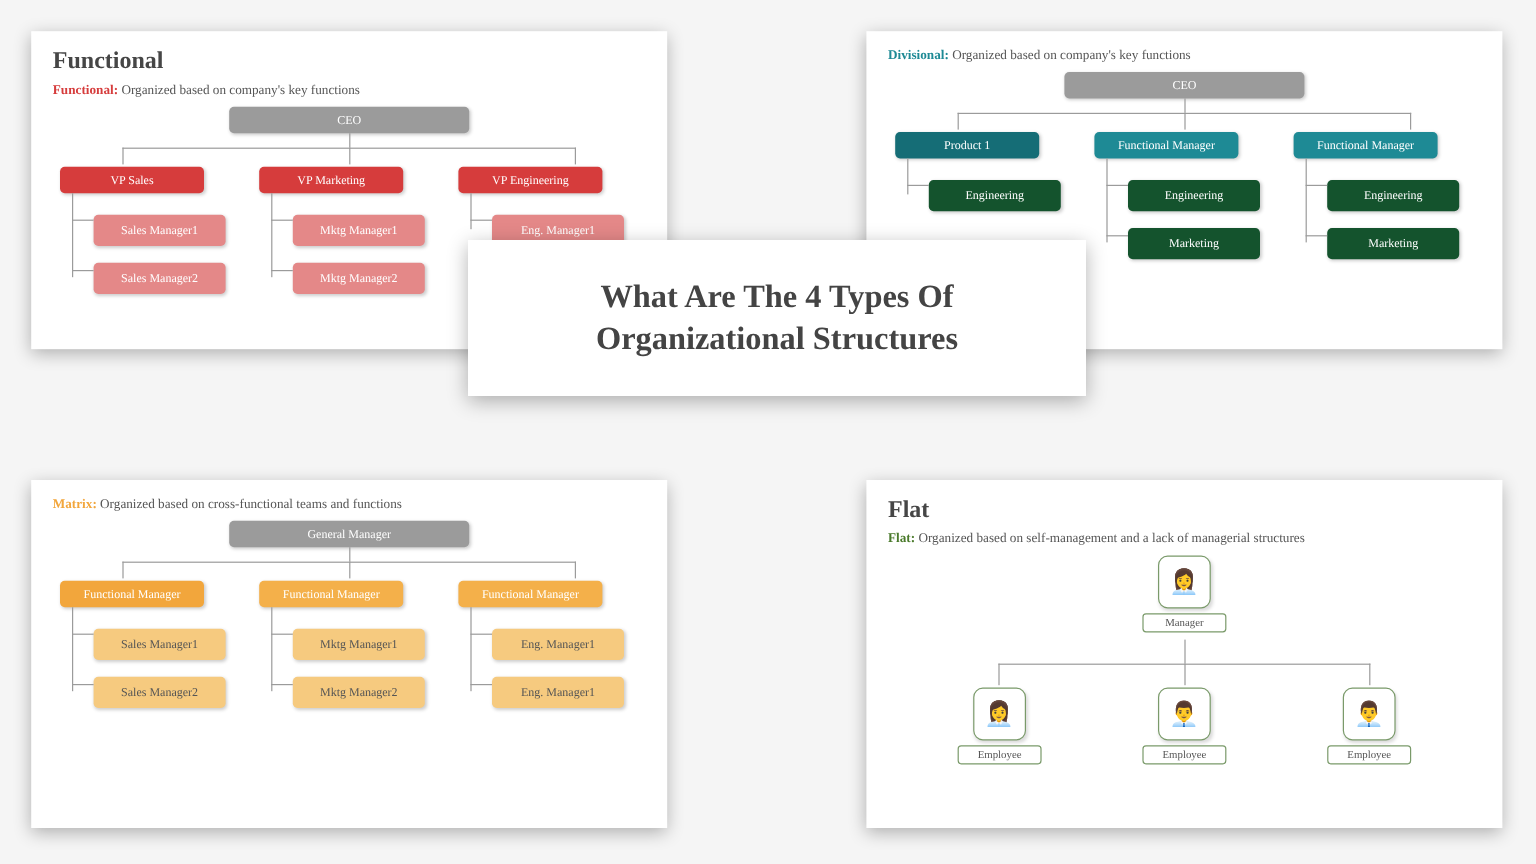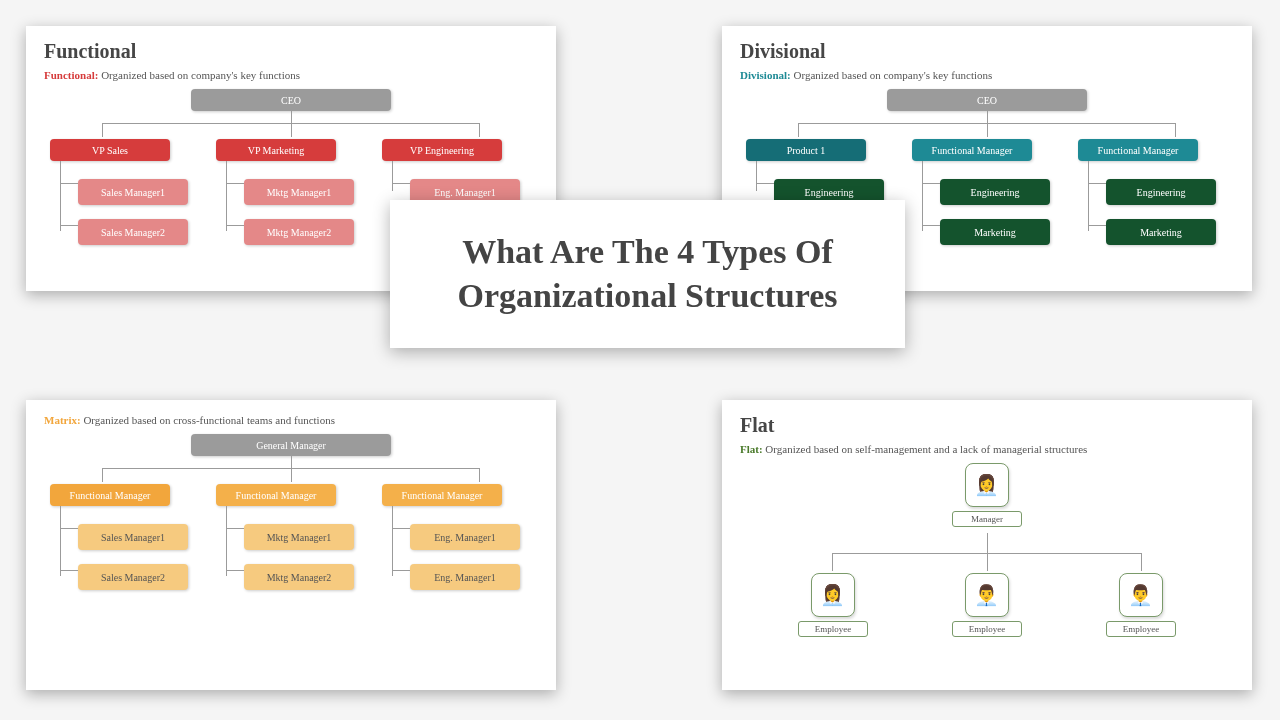--- a/index.html
+++ b/index.html
@@ -87,21 +87,21 @@
   .person .label {
     font-size:9px; border:1px solid #7a9a6a; border-radius:3px;
     padding:2px 4px; background:#fff; color:#555;
   }
 
   
   .center-title {
     position:absolute; left:390px; top:200px; width:515px;
     background:#fff; box-shadow:0 4px 16px rgba(0,0,0,0.3);
     padding:30px 36px; text-align:center;
-    font-size:34px; font-weight:bold; color:#444; line-height:1.3;
+    font-size:27px; font-weight:bold; color:#444; line-height:1.3;
     z-index:10;
   }
 </style>
 </head>
 <body>
 
 <div class="card card-tl">
   <div class="card-title">Functional</div>
   <div class="subtitle">
     <b class="func-accent">Functional:</b>
@@ -141,21 +141,20 @@
         <div class="hline" style="left:10px; top:44px; width:18px;"></div>
         <div class="leaf-col">
           <div class="box box-leaf func-leaf">Eng. Manager1</div>
         </div>
       </div>
     </div>
   </div>
 </div>
 
 <div class="card card-tr">
-  <div class="card-title">Divisional</div>
   <div class="subtitle">
     <b class="div-accent">Divisional:</b>
     <span>Organized  based on company's key functions</span>
   </div>
   <div class="org">
     <div class="box box-ceo">CEO</div>
     <div class="vline" style="left:50%; top:22px; height:12px;"></div>
     <div class="hline" style="left:58px; right:58px; top:34px;"></div>
     <div class="vline" style="left:58px; top:34px; height:14px;"></div>
     <div class="vline" style="left:50%; top:34px; height:14px;"></div>

